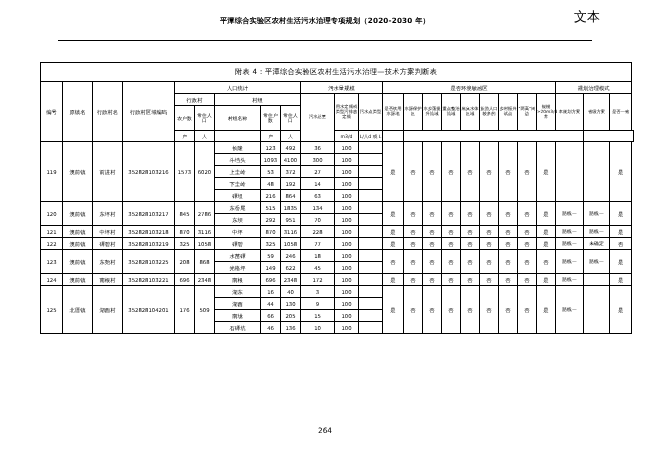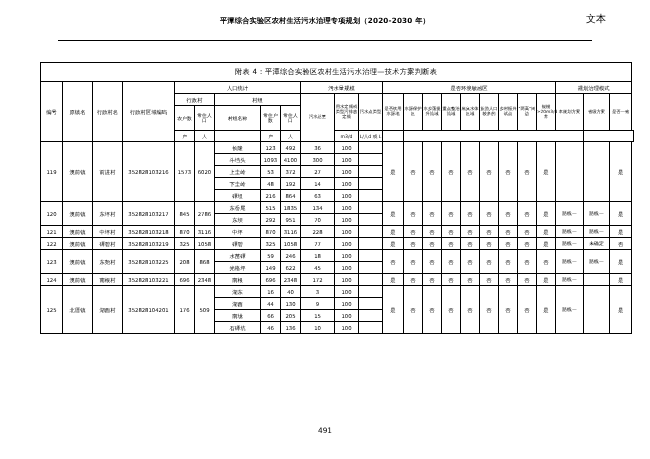--- a/index.html
+++ b/index.html
@@ -12,21 +12,21 @@
   .page{position:relative;width:650px;height:459px;box-sizing:border-box;}
   .header{
     position:absolute;top:26px;left:0;right:0;
     display:flex;align-items:flex-end;
   }
   .header .title{
     position:absolute;left:0;right:0;text-align:center;
     font-size:7.2px;letter-spacing:.2px;font-weight:bold;
   }
   .header .right{
-    position:absolute;right:44px;font-size:10px;
+    position:absolute;right:50px;font-size:13px;
   }
   .hrule{
     position:absolute;top:40px;left:58px;right:58px;
     border-top:1px solid #000;height:0;
   }
   .tablewrap{
     position:absolute;top:62px;left:40px;width:594px;
   }
   table{
     border-collapse:collapse;width:594px;table-layout:fixed;
@@ -406,14 +406,14 @@
             <td>136</td>
             <td>10</td>
             <td>100</td>
             <td></td>
           </tr>
         </tbody>
 
     </table>
   </div>
 
-  <div class="pagenum">491</div>
+  <div class="pagenum">264</div>
 </div>
 
 </body></html>

